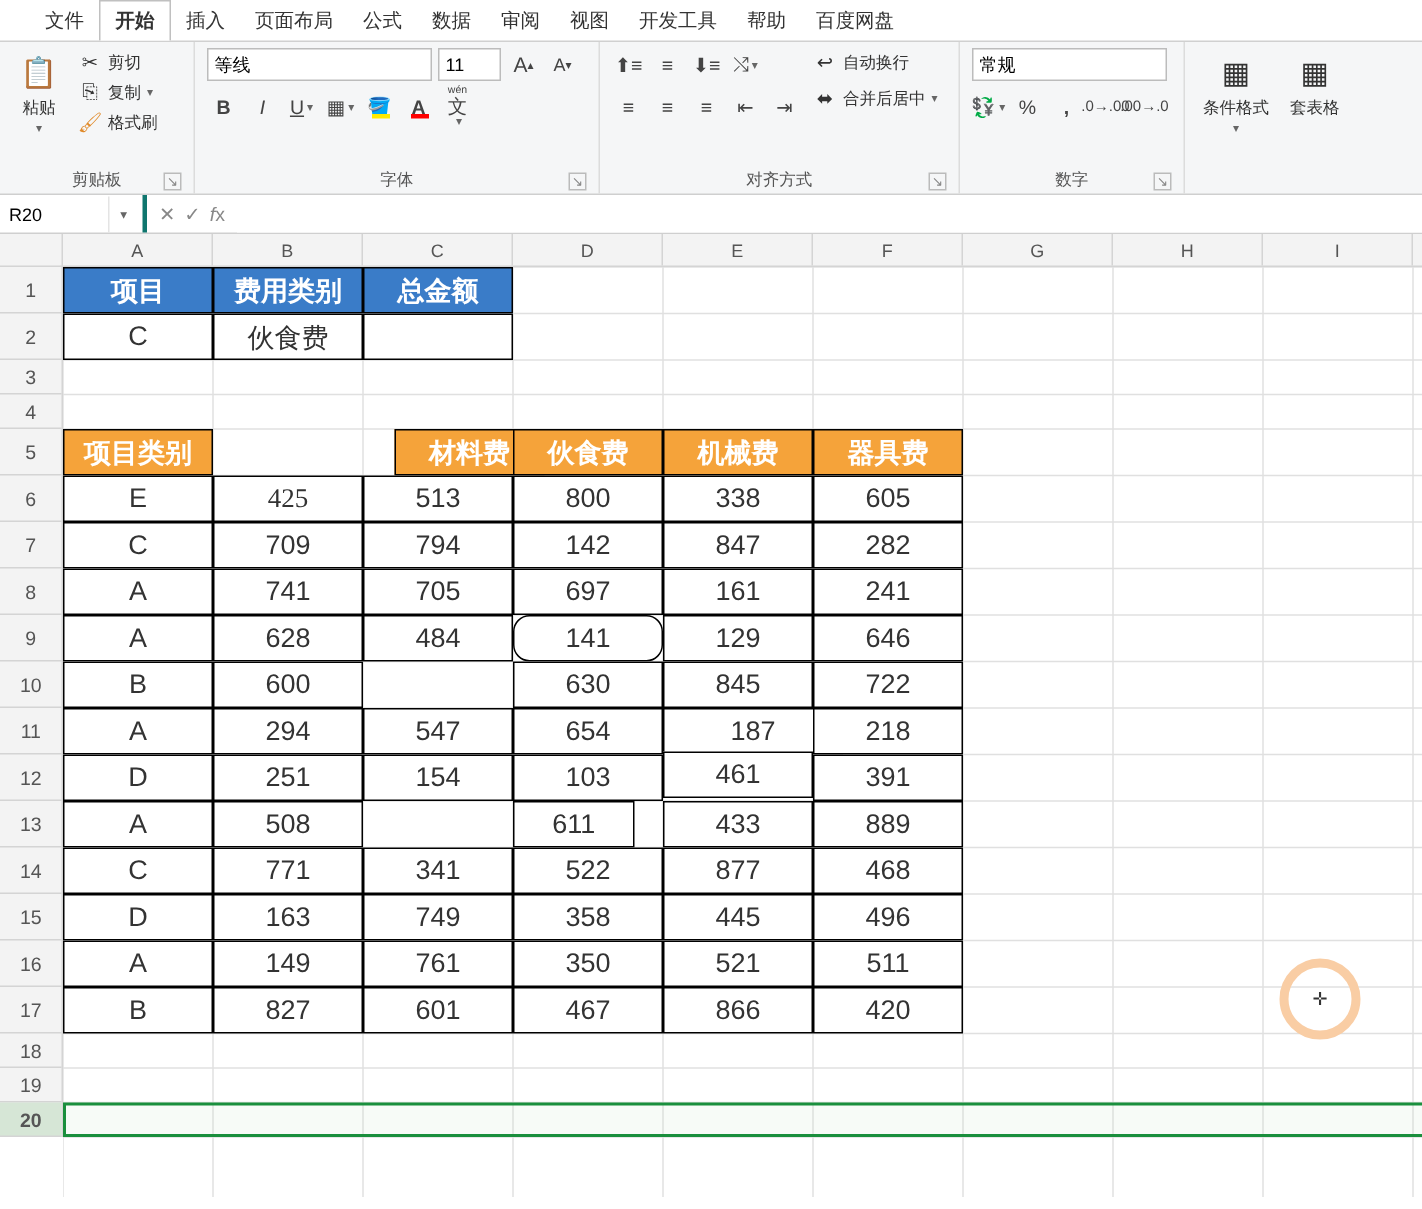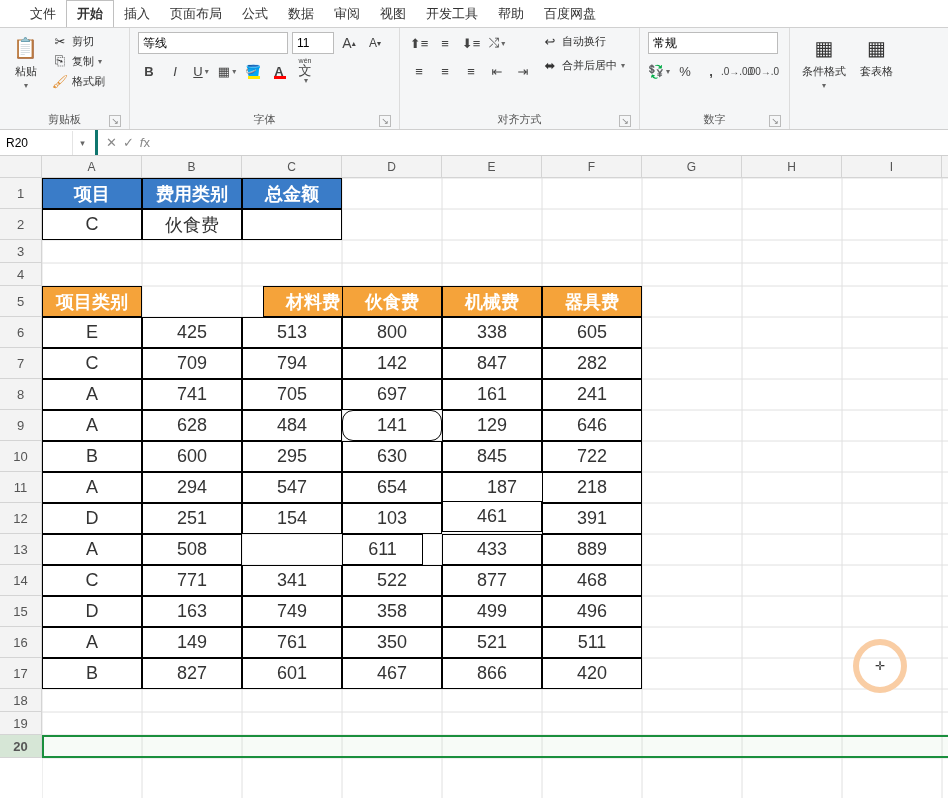--- a/index.html
+++ b/index.html
@@ -299,21 +299,21 @@
       <div class="cell hdr-blue" style="left: 200px; top: 0px; width: 100px; height: 31px;">总金额</div>
       <div class="cell bd" style="left: 0px; top: 31px; width: 100px; height: 31px;">C</div>
       <div class="cell bd" style="left: 100px; top: 31px; width: 100px; height: 31px;">伙食费</div>
       <div class="cell bd" style="left: 200px; top: 31px; width: 100px; height: 31px;"></div>
       <div class="cell hdr-orange" style="left: 0px; top: 108px; width: 100px; height: 31px;">项目类别</div>
       <div class="cell hdr-orange" style="left: 200px; top: 108px; width: 100px; height: 31px; margin-left: 21px;">材料费</div>
       <div class="cell hdr-orange" style="left: 300px; top: 108px; width: 100px; height: 31px;">伙食费</div>
       <div class="cell hdr-orange" style="left: 500px; top: 108px; width: 100px; height: 31px;">器具费</div>
       <div class="cell hdr-orange" style="left: 400px; top: 108px; width: 100px; height: 31px;">机械费</div>
       <div class="cell bd" style="left: 0px; top: 139px; width: 100px; height: 31px;">E</div>
-      <div class="cell bd" style="left: 100px; top: 139px; width: 100px; height: 31px;">425</div>
+      <div class="cell bd" style="left: 100px; top: 139px; width: 100px; height: 31px; font-family: Liberation Serif, serif;">425</div>
       <div class="cell bd" style="left: 200px; top: 139px; width: 100px; height: 31px;">513</div>
       <div class="cell bd" style="left: 300px; top: 139px; width: 100px; height: 31px;">800</div>
       <div class="cell bd" style="left: 400px; top: 139px; width: 100px; height: 31px;">338</div>
       <div class="cell bd" style="left: 500px; top: 139px; width: 100px; height: 31px;">605</div>
       <div class="cell bd" style="left: 0px; top: 170px; width: 100px; height: 31px;">C</div>
       <div class="cell bd" style="left: 100px; top: 170px; width: 100px; height: 31px;">709</div>
       <div class="cell bd" style="left: 200px; top: 170px; width: 100px; height: 31px;">794</div>
       <div class="cell bd" style="left: 300px; top: 170px; width: 100px; height: 31px;">142</div>
       <div class="cell bd" style="left: 400px; top: 170px; width: 100px; height: 31px;">847</div>
       <div class="cell bd" style="left: 500px; top: 170px; width: 100px; height: 31px;">282</div>
@@ -324,21 +324,20 @@
       <div class="cell bd" style="left: 400px; top: 201px; width: 100px; height: 31px;">161</div>
       <div class="cell bd" style="left: 500px; top: 201px; width: 100px; height: 31px;">241</div>
       <div class="cell bd" style="left: 0px; top: 232px; width: 100px; height: 31px;">A</div>
       <div class="cell bd" style="left: 100px; top: 232px; width: 100px; height: 31px;">628</div>
       <div class="cell bd" style="left: 200px; top: 232px; width: 100px; height: 31px;">484</div>
       <div class="cell bd" style="left: 300px; top: 232px; width: 100px; height: 31px; border-radius: 11px;">141</div>
       <div class="cell bd" style="left: 400px; top: 232px; width: 100px; height: 31px;">129</div>
       <div class="cell bd" style="left: 500px; top: 232px; width: 100px; height: 31px;">646</div>
       <div class="cell bd" style="left: 0px; top: 263px; width: 100px; height: 31px;">B</div>
       <div class="cell bd" style="left: 100px; top: 263px; width: 100px; height: 31px;">600</div>
-      <div class="cell bd" style="left: 200px; top: 263px; width: 100px; height: 31px;">295</div>
       <div class="cell bd" style="left: 300px; top: 263px; width: 100px; height: 31px;">630</div>
       <div class="cell bd" style="left: 400px; top: 263px; width: 100px; height: 31px;">845</div>
       <div class="cell bd" style="left: 500px; top: 263px; width: 100px; height: 31px;">722</div>
       <div class="cell bd" style="left: 0px; top: 294px; width: 100px; height: 31px;">A</div>
       <div class="cell bd" style="left: 100px; top: 294px; width: 100px; height: 31px;">294</div>
       <div class="cell bd" style="left: 200px; top: 294px; width: 100px; height: 31px;">547</div>
       <div class="cell bd" style="left: 300px; top: 294px; width: 100px; height: 31px;">654</div>
       <div class="cell bd" style="left: 400px; top: 294px; width: 120px; height: 31px;">187</div>
       <div class="cell bd" style="left: 500px; top: 294px; width: 100px; height: 31px;">218</div>
       <div class="cell bd" style="left: 0px; top: 325px; width: 100px; height: 31px;">D</div>
@@ -355,21 +354,21 @@
       <div class="cell bd" style="left: 0px; top: 387px; width: 100px; height: 31px;">C</div>
       <div class="cell bd" style="left: 100px; top: 387px; width: 100px; height: 31px;">771</div>
       <div class="cell bd" style="left: 200px; top: 387px; width: 100px; height: 31px;">341</div>
       <div class="cell bd" style="left: 300px; top: 387px; width: 100px; height: 31px;">522</div>
       <div class="cell bd" style="left: 400px; top: 387px; width: 100px; height: 31px;">877</div>
       <div class="cell bd" style="left: 500px; top: 387px; width: 100px; height: 31px;">468</div>
       <div class="cell bd" style="left: 0px; top: 418px; width: 100px; height: 31px;">D</div>
       <div class="cell bd" style="left: 100px; top: 418px; width: 100px; height: 31px;">163</div>
       <div class="cell bd" style="left: 200px; top: 418px; width: 100px; height: 31px;">749</div>
       <div class="cell bd" style="left: 300px; top: 418px; width: 100px; height: 31px;">358</div>
-      <div class="cell bd" style="left: 400px; top: 418px; width: 100px; height: 31px;">499</div>
+      <div class="cell bd" style="left: 400px; top: 418px; width: 100px; height: 31px;">445</div>
       <div class="cell bd" style="left: 500px; top: 418px; width: 100px; height: 31px;">496</div>
       <div class="cell bd" style="left: 0px; top: 449px; width: 100px; height: 31px;">A</div>
       <div class="cell bd" style="left: 100px; top: 449px; width: 100px; height: 31px;">149</div>
       <div class="cell bd" style="left: 200px; top: 449px; width: 100px; height: 31px;">761</div>
       <div class="cell bd" style="left: 300px; top: 449px; width: 100px; height: 31px;">350</div>
       <div class="cell bd" style="left: 400px; top: 449px; width: 100px; height: 31px;">521</div>
       <div class="cell bd" style="left: 500px; top: 449px; width: 100px; height: 31px;">511</div>
       <div class="cell bd" style="left: 0px; top: 480px; width: 100px; height: 31px;">B</div>
       <div class="cell bd" style="left: 100px; top: 480px; width: 100px; height: 31px;">827</div>
       <div class="cell bd" style="left: 200px; top: 480px; width: 100px; height: 31px;">601</div>

